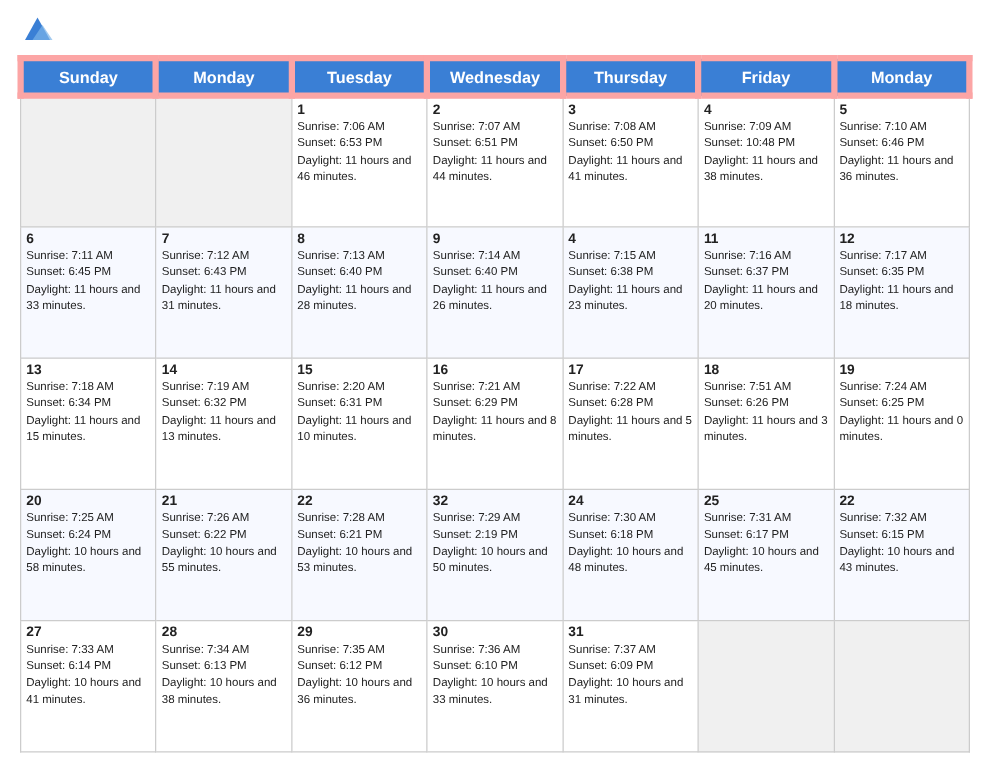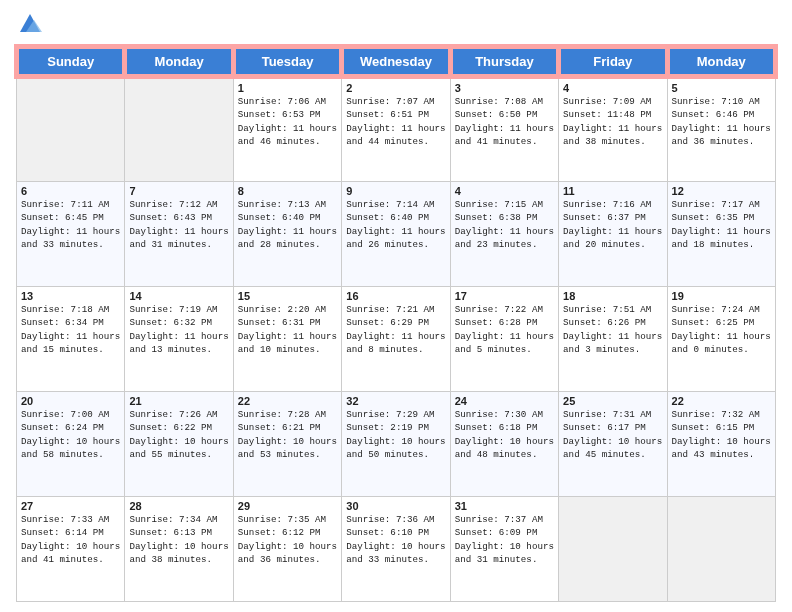--- a/index.html
+++ b/index.html
@@ -93,21 +93,20 @@
     }
     .day-number {
       font-size: 11px;
       font-weight: bold;
       display: block;
       margin-bottom: 1px;
     }
     .day-info {
       line-height: 1.45;
       font-size: 9.2px;
-      font-family: Liberation Mono, monospace;
     }
   </style>
 </head>
 <body>
 
 <div class="page">
   <div class="header">
     <div class="logo">
       <div class="logo-text">
         <span class="logo-general"></span>
@@ -154,21 +153,21 @@
           </td>
           <td>
             <span class="day-number">3</span>
             <div class="day-info">Sunrise: 7:08 AM
 Sunset: 6:50 PM
 Daylight: 11 hours and 41 minutes.</div>
           </td>
           <td>
             <span class="day-number">4</span>
             <div class="day-info">Sunrise: 7:09 AM
-Sunset: 11:48 PM
+Sunset: 10:48 PM
 Daylight: 11 hours and 38 minutes.</div>
           </td>
           <td>
             <span class="day-number">5</span>
             <div class="day-info">Sunrise: 7:10 AM
 Sunset: 6:46 PM
 Daylight: 11 hours and 36 minutes.</div>
           </td>
         </tr>
         <tr>
@@ -255,21 +254,21 @@
           <td>
             <span class="day-number">19</span>
             <div class="day-info">Sunrise: 7:24 AM
 Sunset: 6:25 PM
 Daylight: 11 hours and 0 minutes.</div>
           </td>
         </tr>
         <tr>
           <td>
             <span class="day-number">20</span>
-            <div class="day-info">Sunrise: 7:00 AM
+            <div class="day-info">Sunrise: 7:25 AM
 Sunset: 6:24 PM
 Daylight: 10 hours and 58 minutes.</div>
           </td>
           <td>
             <span class="day-number">21</span>
             <div class="day-info">Sunrise: 7:26 AM
 Sunset: 6:22 PM
 Daylight: 10 hours and 55 minutes.</div>
           </td>
           <td>

